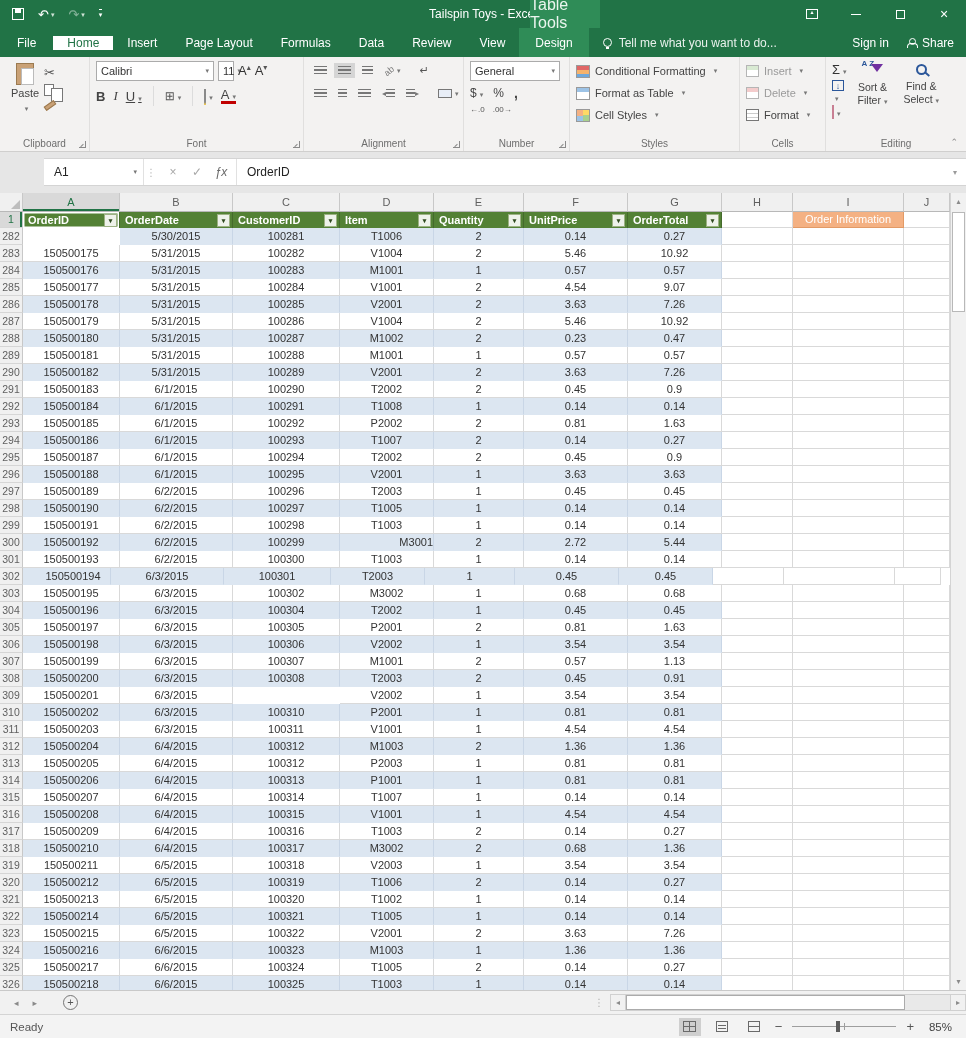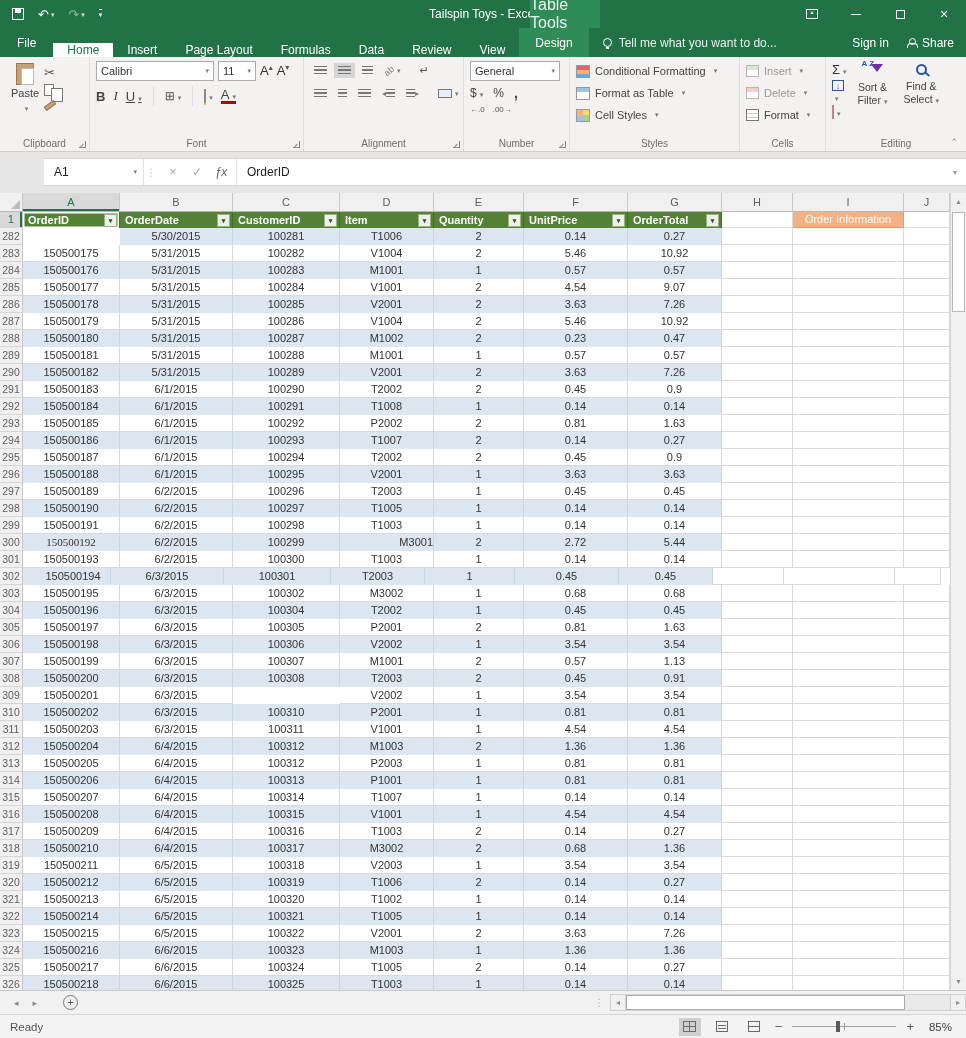--- a/index.html
+++ b/index.html
@@ -54,21 +54,21 @@
   .clipboard::after { content:""; position:absolute; left:4px; top:4px; width:11px; height:15px; background:#fff; border:1px solid #bbb; }
   .clip-col { display:flex; flex-direction:column; gap:4px; padding-top:4px; }
   .g-cut { font-size:13px; color:#555; }
   .copyico { width:10px; height:12px; border:1px solid #777; background:#fff; position:relative; }
   .copyico::after { content:""; position:absolute; left:3px; top:3px; width:10px; height:12px; border:1px solid #777; background:#fff; }
   .brush { width:12px; height:5px; background:#c9a176; border:1px solid #9b7a50; transform:rotate(-35deg); margin-top:3px; }
 
   
   .selbox { background:#fff; border:1px solid #ababab; height:20px; display:flex; align-items:center; padding:0 4px; font-size:11px; color:#333; justify-content:space-between; }
   .fontname { width:118px; }
-  .fontsize { width:38px; }
+  .fontsize { width:16px; }
   .afmt { font-size:13px; color:#333; position:relative; }
   .afmt sup { font-size:8px; color:#555; }
   .bold { font-weight:bold; font-size:13px; }
   .italic { font-style:italic; font-family:"Liberation Serif", serif; font-size:13px; }
   .underl { text-decoration:underline; font-size:13px; }
   .redbar { border-bottom:3px solid #c00000; line-height:1; font-size:13px; }
   .fillico { width:13px; height:9px; background:#bfbfbf; border:1px solid #8a8a8a; border-bottom:3px solid #ffd34d; }
   .vsep { width:1px; height:20px; background:#dcdcdc; margin:0 3px; }
 
   
@@ -206,21 +206,21 @@
           <span class="ico-max"></span>
         </span>
       <span class="winbtn ico-close">
           <span>×</span>
         </span>
     </div>
   </div>
 
   <div class="tabrow">
     <span class="tab file">File</span>
-    <span id="tabstrip" style="display:flex;align-items:flex-end;">
+    <span id="tabstrip" style="display:flex;align-items:center;">
         <span class="tab active">Home</span>
         <span class="tab">Insert</span>
         <span class="tab">Page Layout</span>
         <span class="tab">Formulas</span>
         <span class="tab">Data</span>
         <span class="tab">Review</span>
         <span class="tab">View</span>
       </span>
     <span class="tab ctx">Design</span>
     <span class="tellme">
@@ -695,21 +695,21 @@
             <div class="cell" style="width: 94px;">T1003</div>
             <div class="cell" style="width: 90px;">1</div>
             <div class="cell" style="width: 104px;">0.14</div>
             <div class="cell" style="width: 94px;">0.14</div>
             <div class="cell" style="width: 71px;"></div>
             <div class="cell" style="width: 111px;"></div>
             <div class="cell" style="width: 46px;"></div>
           </div>
           <div class="gridrow">
             <div class="rn">300</div>
-            <div class="cell band" style="width: 97px; font-family: Liberation Serif, serif;">150500192</div>
+            <div class="cell band" style="width: 97px;">150500192</div>
             <div class="cell band" style="width: 113px;">6/2/2015</div>
             <div class="cell band" style="width: 107px;">100299</div>
             <div class="cell band" style="width: 94px; text-align: right;">M3001</div>
             <div class="cell band" style="width: 90px;">2</div>
             <div class="cell band" style="width: 104px;">2.72</div>
             <div class="cell band" style="width: 94px;">5.44</div>
             <div class="cell" style="width: 71px;"></div>
             <div class="cell" style="width: 111px;"></div>
             <div class="cell" style="width: 46px;"></div>
           </div>

